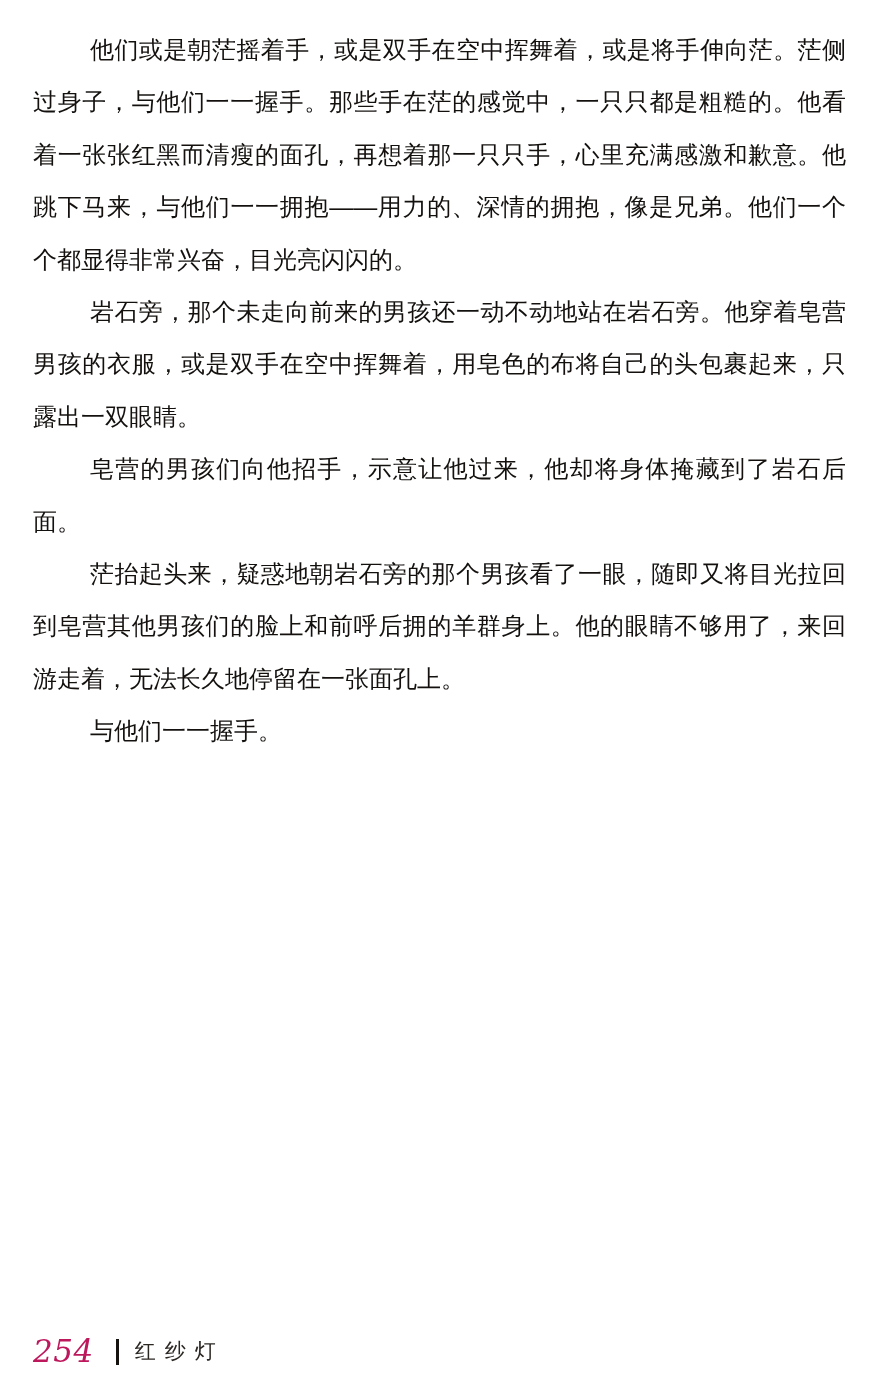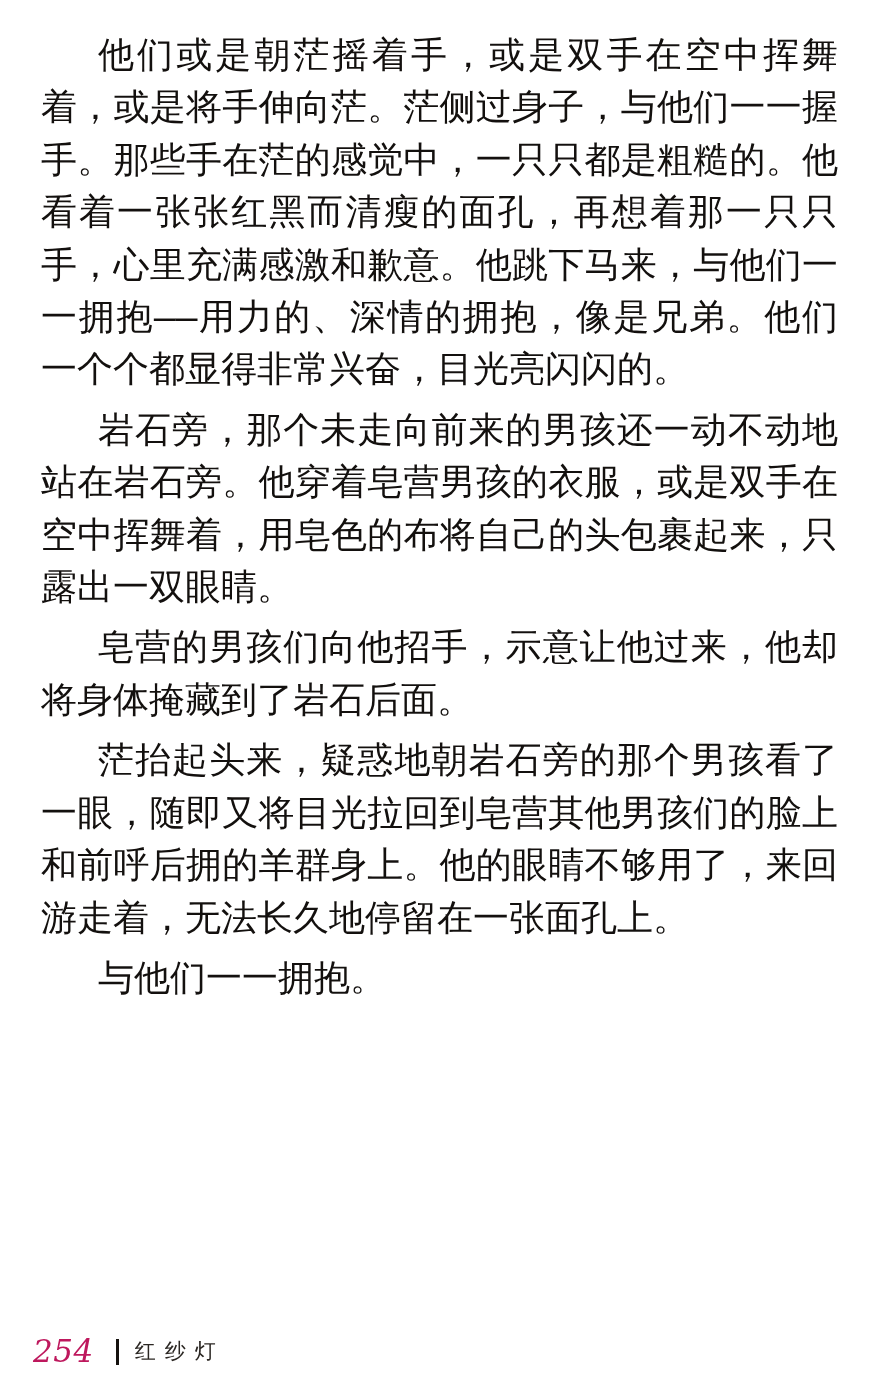--- a/index.html
+++ b/index.html
@@ -27,24 +27,24 @@
   }
 
   #text-column {
     position: absolute;
     left: 33px;
     top: 24px;
     width: 813px;
   }
 
   .para {
-    margin: 8px;
+    margin: 0;
     padding: 0;
-    font-family: Liberation Mono, monospace;
-    font-size: 36px;
+    font-family: Liberation Sans, sans-serif;
+    font-size: 24px;
     line-height: 52.4px;
     color: #13100e;
     text-align: justify;
     text-align-last: left;
     text-indent: 57px;
     letter-spacing: 0px;
     word-break: break-all;
     text-justify: inter-character;
   }
 
@@ -88,21 +88,21 @@
 </head>
 <body>
 
 <div id="page">
 
   <div id="text-column">
     <p class="para">他们或是朝茫摇着手，或是双手在空中挥舞着，或是将手伸向茫。茫侧过身子，与他们一一握手。那些手在茫的感觉中，一只只都是粗糙的。他看着一张张红黑而清瘦的面孔，再想着那一只只手，心里充满感激和歉意。他跳下马来，与他们一一拥抱——用力的、深情的拥抱，像是兄弟。他们一个个都显得非常兴奋，目光亮闪闪的。</p>
     <p class="para">岩石旁，那个未走向前来的男孩还一动不动地站在岩石旁。他穿着皂营男孩的衣服，或是双手在空中挥舞着，用皂色的布将自己的头包裹起来，只露出一双眼睛。</p>
     <p class="para">皂营的男孩们向他招手，示意让他过来，他却将身体掩藏到了岩石后面。</p>
     <p class="para">茫抬起头来，疑惑地朝岩石旁的那个男孩看了一眼，随即又将目光拉回到皂营其他男孩们的脸上和前呼后拥的羊群身上。他的眼睛不够用了，来回游走着，无法长久地停留在一张面孔上。</p>
-    <p class="para">与他们一一拥抱。</p>
+    <p class="para">与他们一一握手。</p>
   </div>
 
   <div id="footer">
     <span class="page-number">254</span>
     <span class="sep"></span>
     <span class="book-title">红纱灯</span>
   </div>
 
 </div>
 

